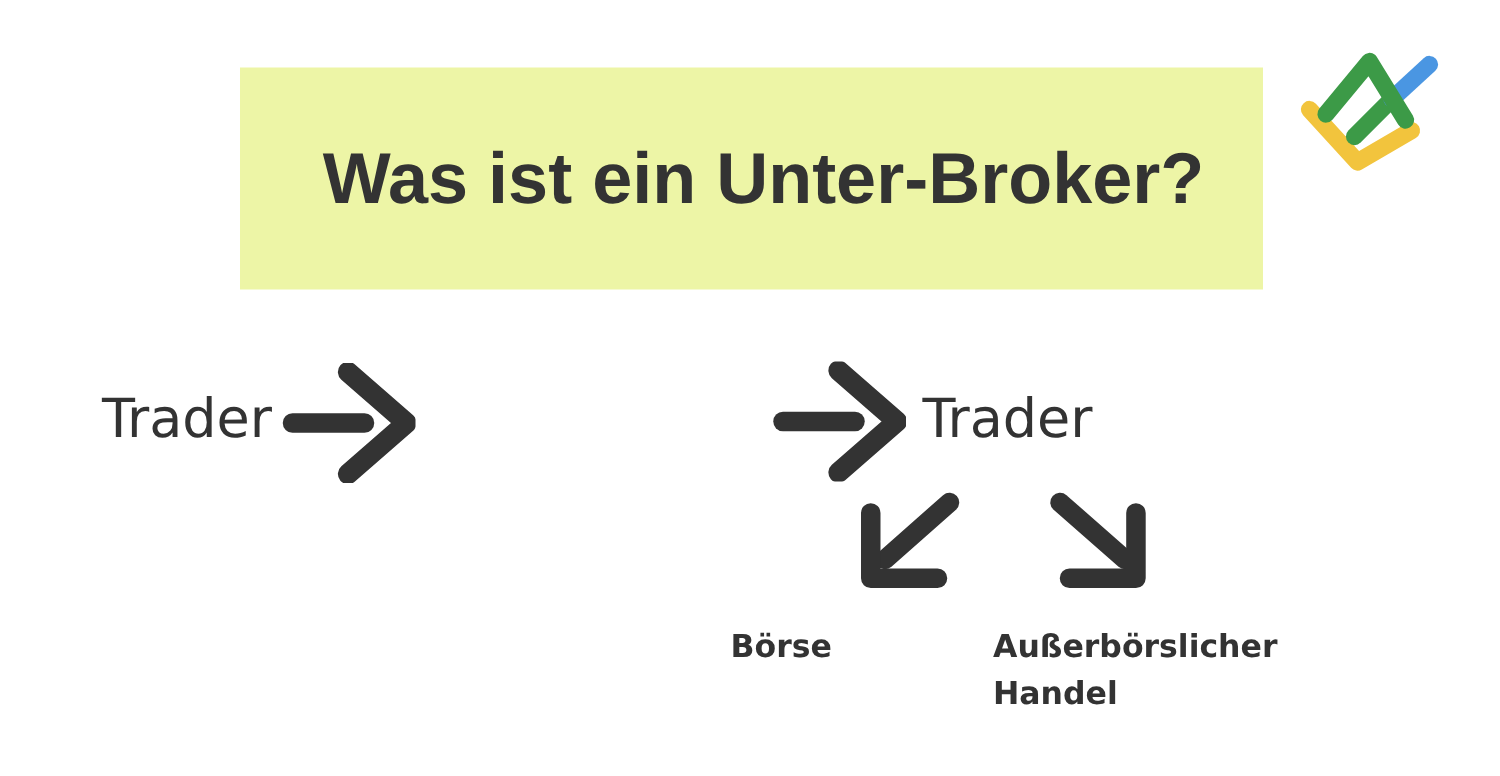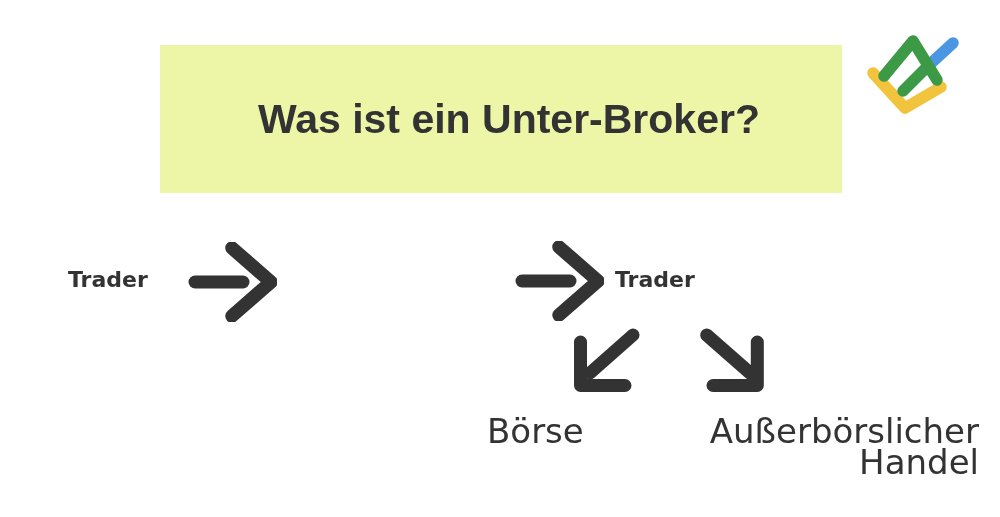--- a/index.html
+++ b/index.html
@@ -21,44 +21,44 @@
     top: 45px;
     width: 682px;
     height: 148px;
     background: var(--banner_bg, #edf5a6);
     display: flex;
     align-items: center;
     justify-content: center;
   }
   .banner-title {
     font-family: "Liberation Sans", sans-serif;
-    font-size: 41px;
+    font-size: 48px;
     font-weight: bold;
     color: var(--ink, #333333);
     letter-spacing: 0px;
     white-space: nowrap;
     margin-left: 16px;
   }
   .logo {
     position: absolute;
     left: 864px;
     top: 28px;
   }
   .node-label {
     position: absolute;
-    font-size: 22px;
-    font-weight: bold;
+    font-size: 36px;
+    font-weight: normal;
     line-height: 32px;
     color: var(--ink, #333333);
     white-space: nowrap;
   }
   .branch-label {
     position: absolute;
-    font-size: 34px;
-    font-weight: normal;
+    font-size: 21px;
+    font-weight: bold;
     line-height: 31px;
     color: var(--ink, #333333);
   }
   .arrow-svg {
     position: absolute;
   }
   .ink-stroke {
     stroke: var(--ink, #333333);
     fill: none;
     stroke-linecap: round;
@@ -104,15 +104,15 @@
     <path class="ink-stroke" stroke-width="13" d="M15.5,14 L15.5,57.5 L60,57.5"></path>
   </svg>
 
   <svg class="arrow-svg" style="left:692px; top:328px;" width="76" height="72" viewBox="0 0 76 72">
     <path class="ink-stroke" stroke-width="13" d="M14.7,7 L58,45"></path>
     <path class="ink-stroke" stroke-width="13" d="M65.3,14 L65.3,57.5 L21,57.5"></path>
   </svg>
 
   <div class="branch-label" style="left:487px; top:416px;">Börse</div>
 
-  <div class="branch-label" style="left:699px; top:416px; width:280px; text-align:right;">Außerbörslicher Handel</div>
+  <div class="branch-label" style="left:662px; top:416px; width:280px; text-align:left;">Außerbörslicher Handel</div>
 
 </div>
 
 </body></html>

